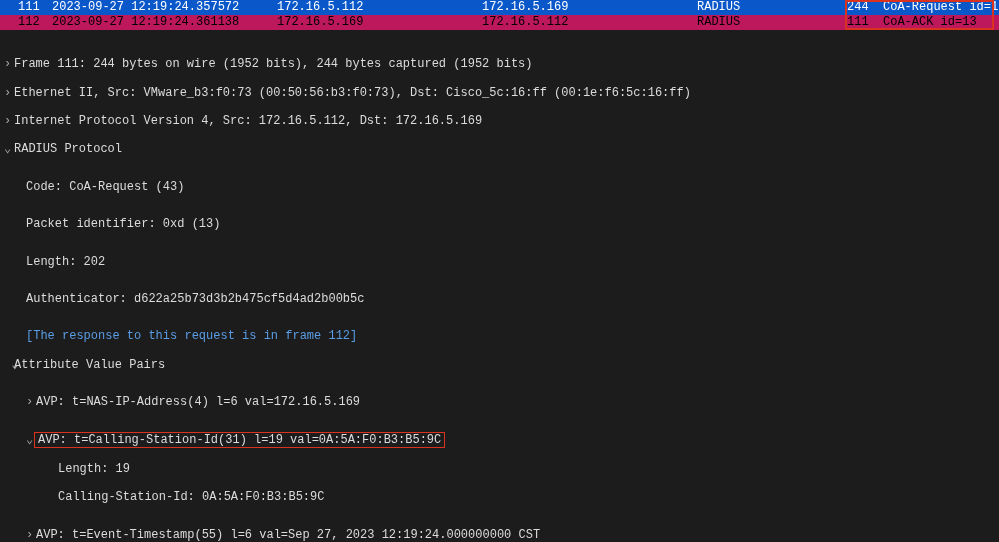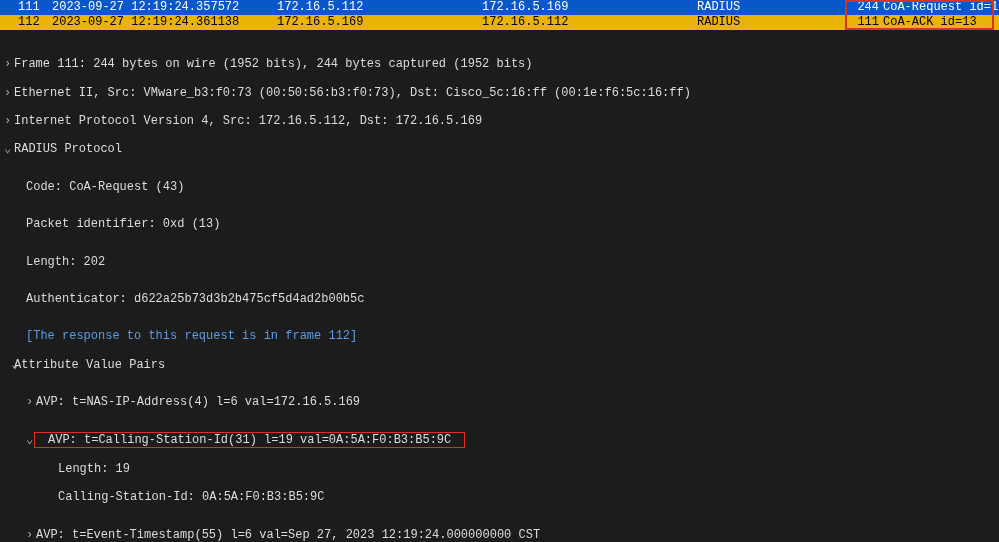--- a/index.html
+++ b/index.html
@@ -21,29 +21,29 @@
   .pkt-row {
     display: flex;
     height: 15px;
     line-height: 15px;
   }
   .pkt-row.selected {
     background: #0a57c9;
     color: #ffffff;
   }
   .pkt-row.other {
-    background: #eab308;
+    background: #be185d;
     color: #000000;
   }
   .col-no    { width: 34px;  padding-left: 18px; }
   .col-time  { width: 225px; }
   .col-src   { width: 205px; }
   .col-dst   { width: 215px; }
   .col-proto { width: 150px; }
-  .col-len   { width: 32px;  text-align: right; }
+  .col-len   { width: 32px;  text-align: left; }
   .col-info  { flex: 1; padding-left: 4px; white-space: nowrap; overflow: hidden; }
 
   .info-highlight {
     position: absolute;
     top: 0px;
     left: 845px;
     width: 149px;
     height: 30px;
     border: 2px solid #d9321f;
     box-sizing: border-box;
@@ -63,21 +63,21 @@
     color: #a6a6a6;
     user-select: none;
   }
   .ind2 { padding-left: 22px; margin-top: 9px; }
   .ind4 { padding-left: 54px; }
   .link { color: #5a9de6; }
 
   .hl-box {
     display: inline-block;
     border: 1.5px solid #d9321f;
-    padding: 0 13px;
+    padding: 0 3px;
     margin-left: -2px;
   }
 </style>
 </head>
 <body>
 
 <div class="packet-list" style="position:relative;">
   <div class="pkt-row selected">
     <span class="col-no">111</span>
     <span class="col-time">2023-09-27 12:19:24.357572</span>

